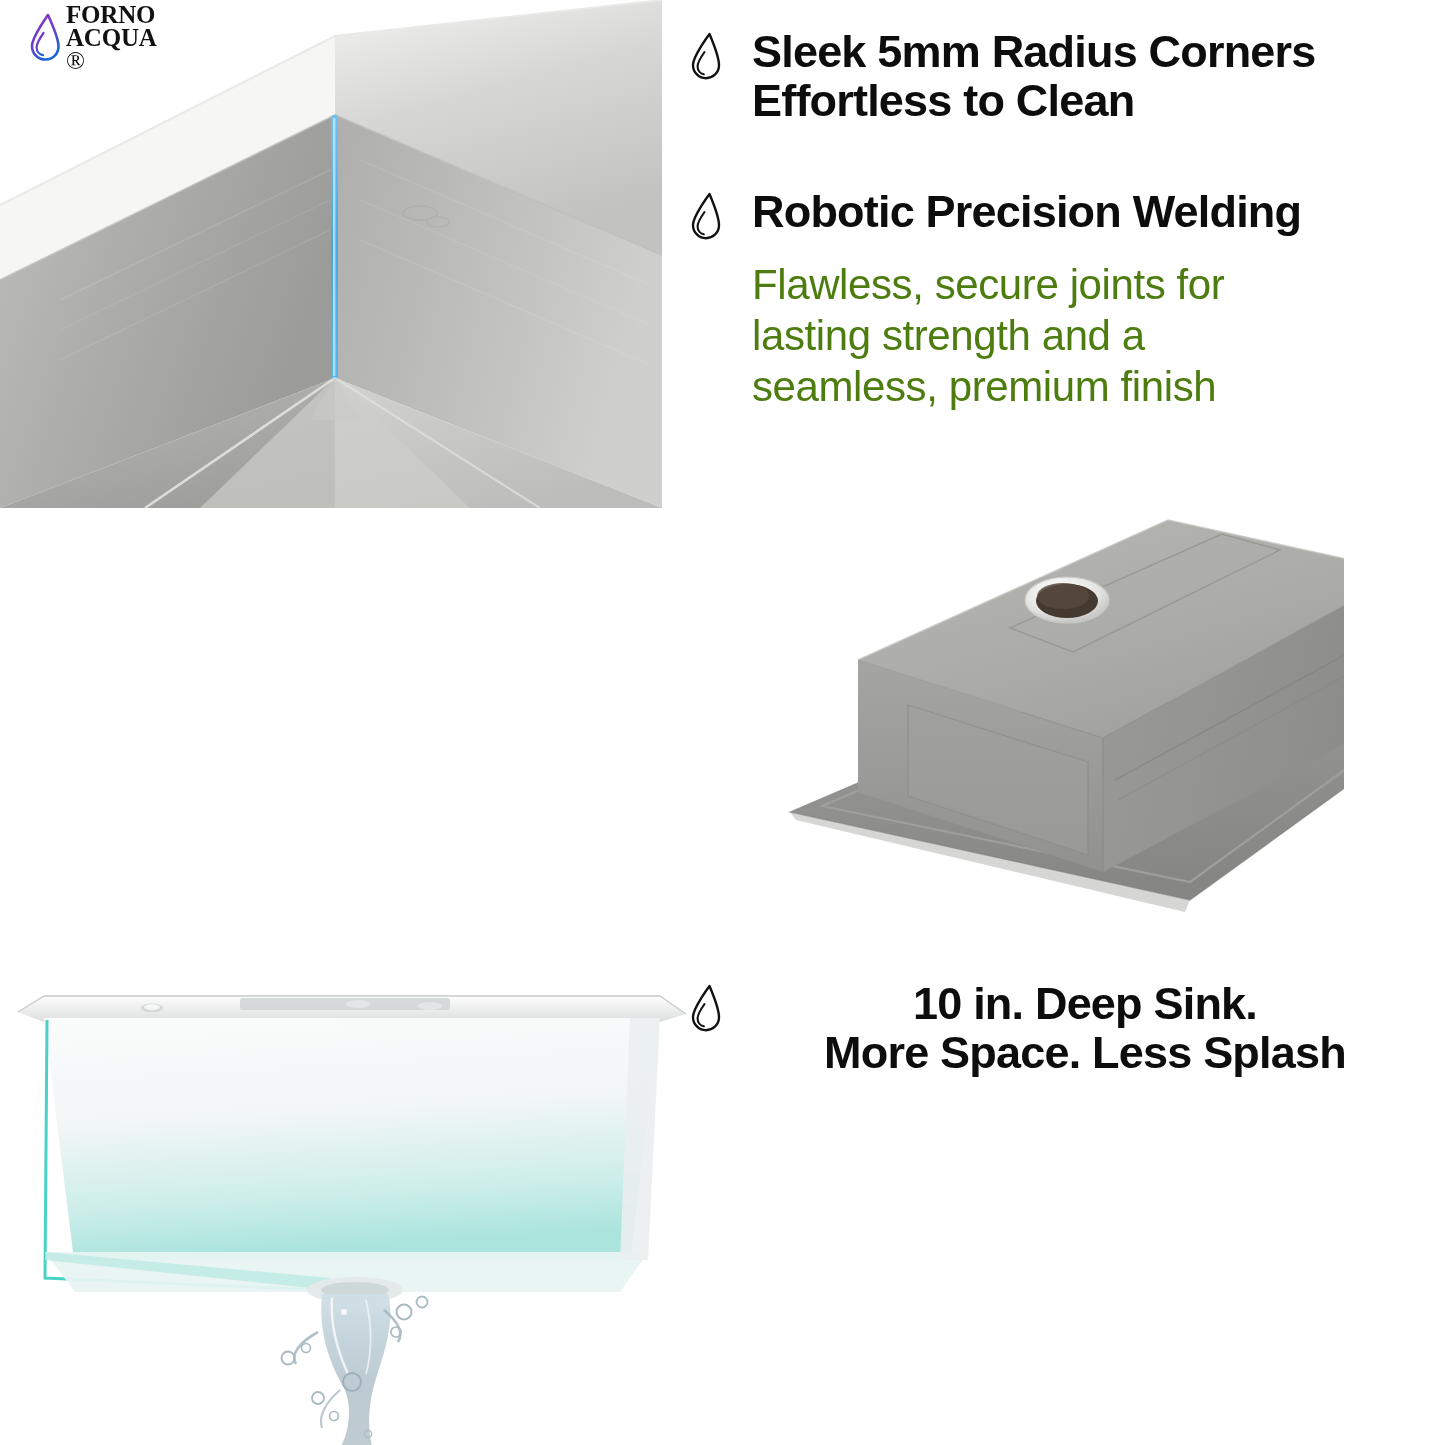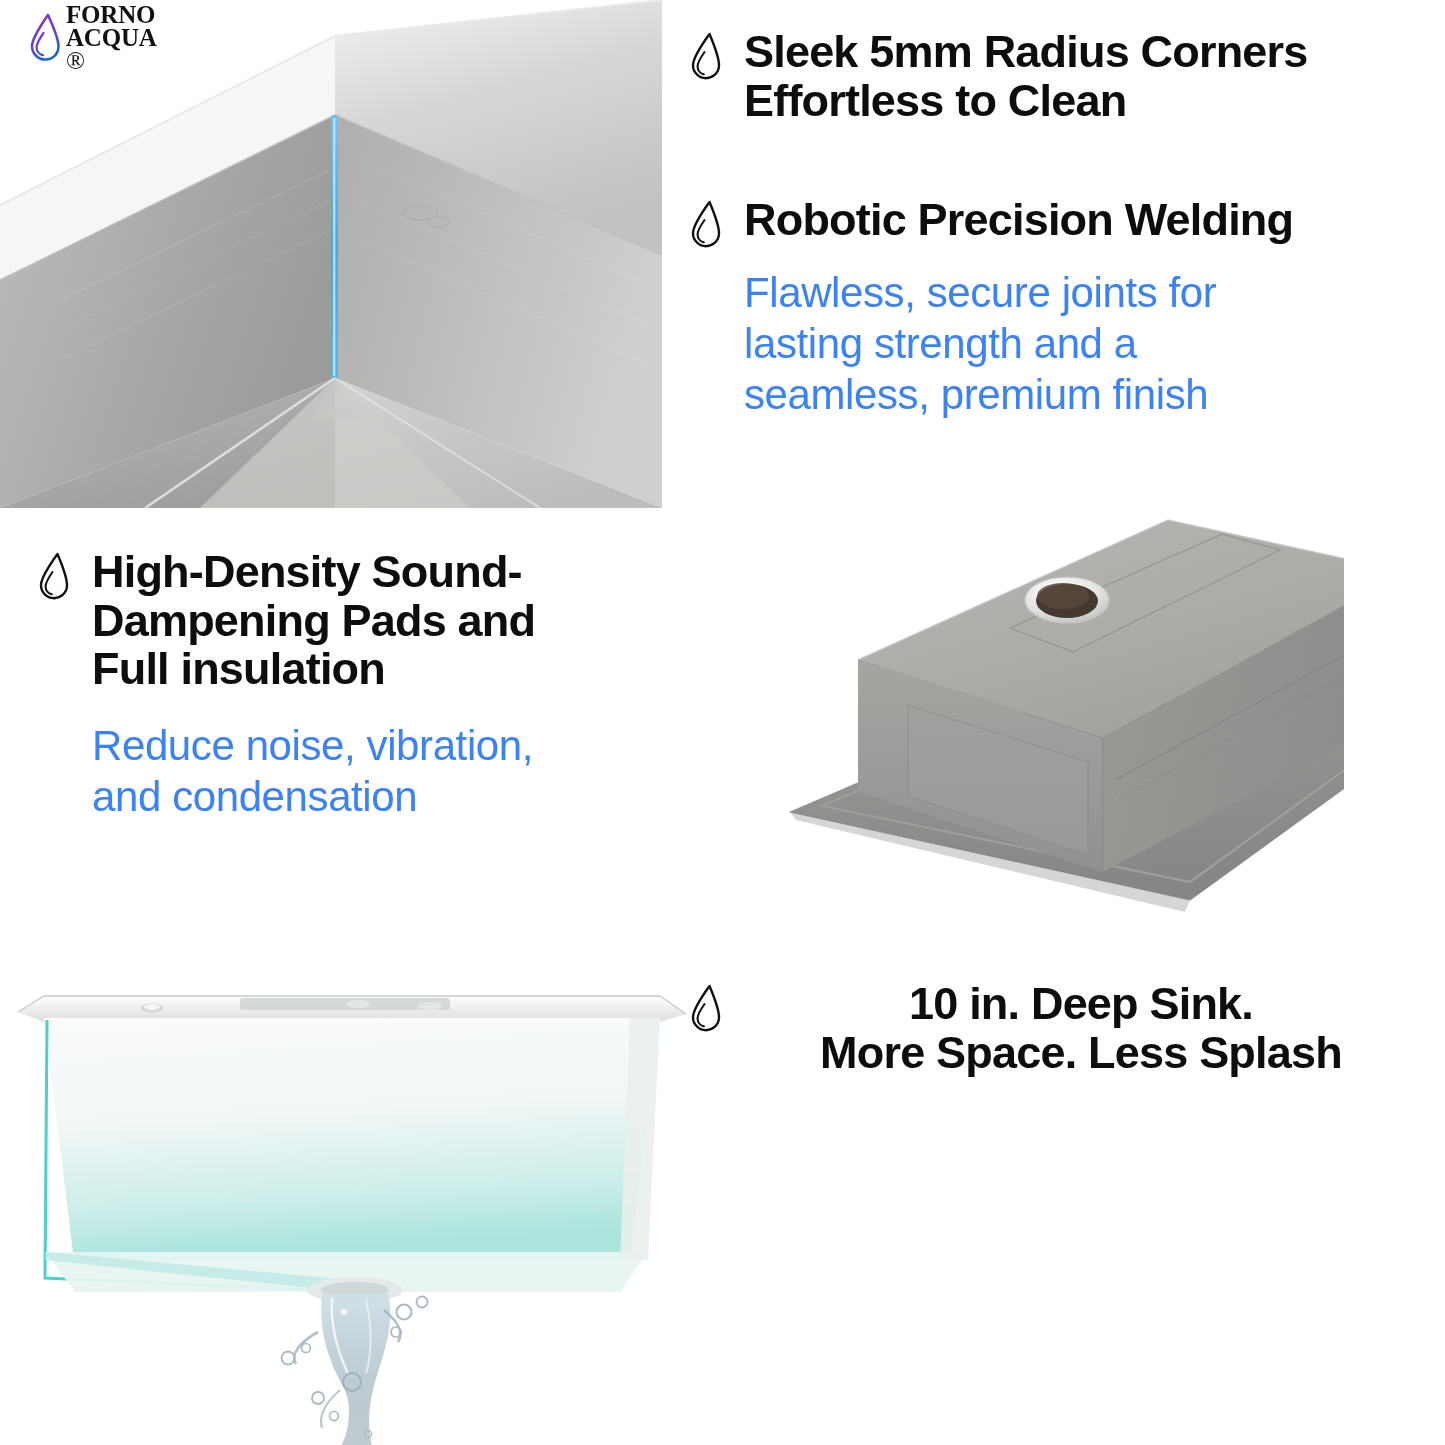--- a/index.html
+++ b/index.html
@@ -55,47 +55,47 @@
   #panel-underside { left: 770px; top: 500px; width: 675px; height: 430px; }
 
   
   #panel-ghost { left: 0; top: 960px; width: 700px; height: 485px; }
 
   
   .feature {
     position: absolute;
     display: flex;
     align-items: flex-start;
-    gap: 20px;
+    gap: 28px;
   }
   .bullet-drop { flex: 0 0 auto; width: 36px; height: 48px; margin-top: 4px; }
   .feature-text { flex: 1 1 auto; }
   .feature-title {
     font-family: "Liberation Sans", sans-serif;
     font-weight: 700;
     font-size: 45px;
     line-height: 1.08;
     color: #0d0d0d;
     letter-spacing: -0.8px;
     margin: 0;
     white-space: pre-line;
   }
   .feature-body {
     font-family: "Liberation Sans", sans-serif;
     font-weight: 400;
     font-size: 42px;
     line-height: 1.22;
-    color: #3b82f6;
+    color: #4d7c0f;
     letter-spacing: -0.4px;
     margin: 14px 0 0 0;
     white-space: pre-line;
   }
 
   #feat-corners   { left: 688px; top: 28px;   width: 740px; }
-  #feat-welding   { left: 688px; top: 188px;  width: 720px; margin-top: 8px; }
+  #feat-welding   { left: 688px; top: 188px;  width: 720px; }
   #feat-sound     { left: 36px;  top: 548px;  width: 650px; }
   #feat-deep      { left: 688px; top: 980px;  width: 730px; text-align: center; }
   #feat-drains    { left: 688px; top: 1196px; width: 700px; }
 
   #feat-welding .feature-body { margin-top: 22px; }
   #feat-sound .feature-body { margin-top: 26px; }
 </style>
 </head>
 <body>
 
@@ -345,33 +345,20 @@
       <path d="M16.5 20 C12 26.5 9.6 30.6 9.6 34.2 C9.6 38.6 12.4 41.7 15.8 42.3" fill="none" stroke="#111111" stroke-width="2.1" stroke-linecap="round"></path>
     </svg>
     <div class="feature-text">
       <p class="feature-title"> Robotic Precision Welding</p>
       <p class="feature-body">Flawless, secure joints for
 lasting strength and a
 seamless, premium finish</p>
     </div>
   </div>
 
-  <div class="feature" id="feat-sound">
-    <svg class="bullet-drop" viewBox="0 0 36 48">
-      <path d="M21.5 2 C21.5 2 5 24 5 33 C5 41.2 11.6 46.2 18 46.2 C24.4 46.2 31 41.2 31 33.3 C31 24.5 21.5 2 21.5 2 Z" fill="none" stroke="#111111" stroke-width="2.4" stroke-linejoin="round"></path>
-      <path d="M16.5 20 C12 26.5 9.6 30.6 9.6 34.2 C9.6 38.6 12.4 41.7 15.8 42.3" fill="none" stroke="#111111" stroke-width="2.1" stroke-linecap="round"></path>
-    </svg>
-    <div class="feature-text">
-      <p class="feature-title">High-Density Sound-
-Dampening Pads and
-Full insulation</p>
-      <p class="feature-body">Reduce noise, vibration,
-and condensation</p>
-    </div>
-  </div>
 
   <div class="feature" id="feat-deep">
     <svg class="bullet-drop" viewBox="0 0 36 48">
       <path d="M21.5 2 C21.5 2 5 24 5 33 C5 41.2 11.6 46.2 18 46.2 C24.4 46.2 31 41.2 31 33.3 C31 24.5 21.5 2 21.5 2 Z" fill="none" stroke="#111111" stroke-width="2.4" stroke-linejoin="round"></path>
       <path d="M16.5 20 C12 26.5 9.6 30.6 9.6 34.2 C9.6 38.6 12.4 41.7 15.8 42.3" fill="none" stroke="#111111" stroke-width="2.1" stroke-linecap="round"></path>
     </svg>
     <div class="feature-text">
       <p class="feature-title">10 in. Deep Sink.
 More Space. Less Splash</p>
     </div>

